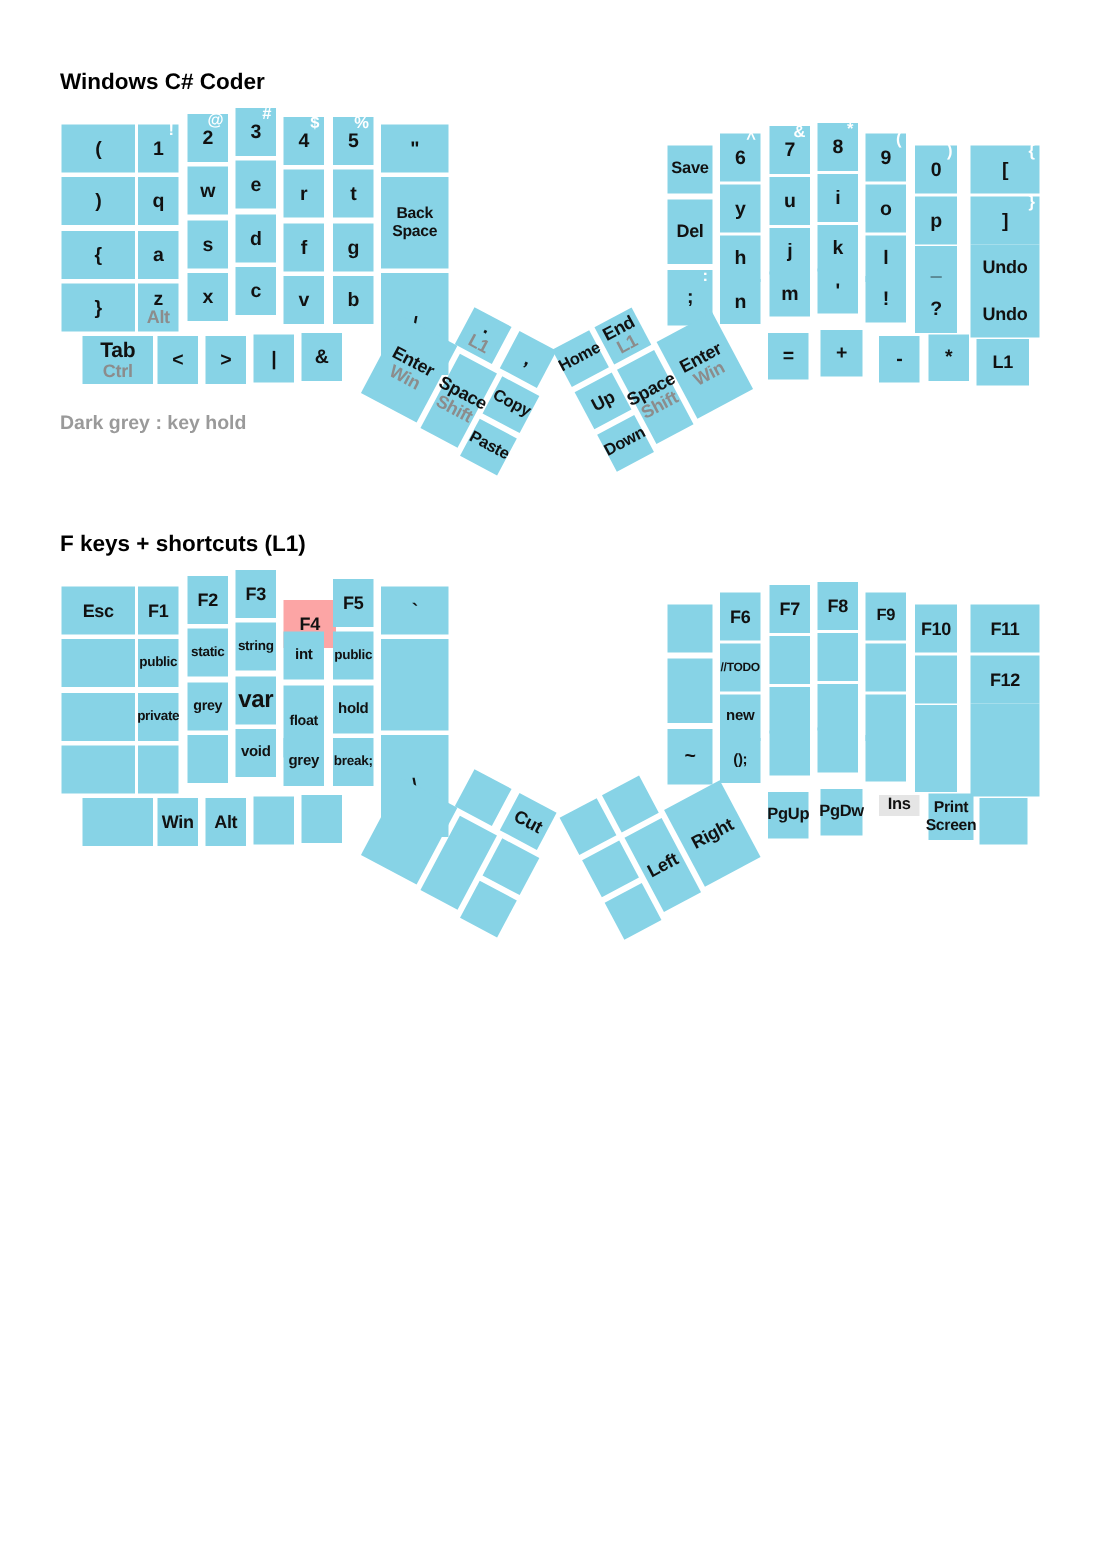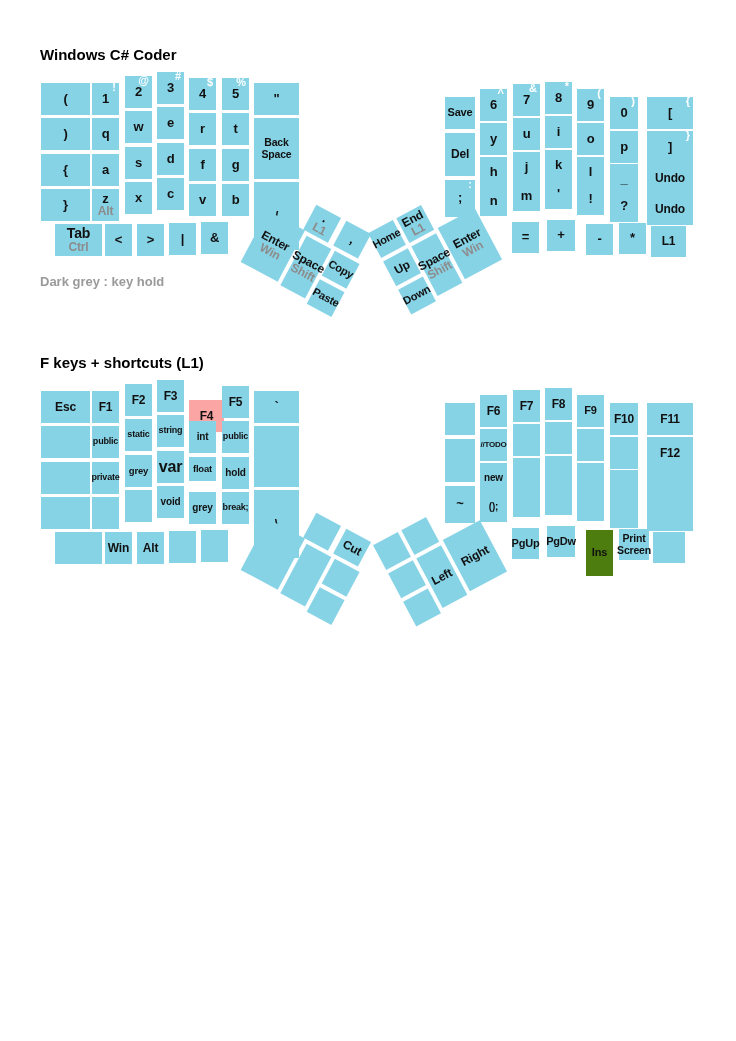--- a/index.html
+++ b/index.html
@@ -321,21 +321,21 @@
       <div class="key" style="left: 41px; top: 462px; width: 49px; height: 32px; background: rgb(135, 211, 230);"></div>
       <div class="key" style="left: 92px; top: 462px; width: 27px; height: 32px; background: rgb(135, 211, 230);">
         <span class="klabel" style="font-size: 9px;">private</span>
       </div>
       <div class="key" style="left: 125px; top: 455px; width: 27px; height: 32px; background: rgb(135, 211, 230);">
         <span class="klabel" style="font-size: 9.5px;">grey</span>
       </div>
       <div class="key" style="left: 157px; top: 451px; width: 27px; height: 32px; background: rgb(135, 211, 230);">
         <span class="klabel" style="font-size: 16px;">var</span>
       </div>
-      <div class="key" style="left: 189px; top: 457px; width: 27px; height: 24px; background: rgb(135, 211, 230);">
+      <div class="key" style="left: 189px; top: 457px; width: 27px; height: 48px; background: rgb(135, 211, 230);">
         <span class="klabel" style="font-size: 9.5px;">float</span>
       </div>
       <div class="key" style="left: 222px; top: 457px; width: 27px; height: 32px; background: rgb(135, 211, 230);">
         <span class="klabel" style="font-size: 10px;">hold</span>
       </div>
       <div class="key" style="left: 41px; top: 497px; width: 49px; height: 32px; background: rgb(135, 211, 230);"></div>
       <div class="key" style="left: 92px; top: 497px; width: 27px; height: 32px; background: rgb(135, 211, 230);"></div>
       <div class="key" style="left: 125px; top: 490px; width: 27px; height: 32px; background: rgb(135, 211, 230);"></div>
       <div class="key" style="left: 157px; top: 486px; width: 27px; height: 32px; background: rgb(135, 211, 230);">
         <span class="klabel" style="font-size: 10px;">void</span>
@@ -408,21 +408,21 @@
       <div class="key" style="left: 545px; top: 485px; width: 27px; height: 30px; background: rgb(135, 211, 230);"></div>
       <div class="key" style="left: 577px; top: 490px; width: 27px; height: 31px; background: rgb(135, 211, 230);"></div>
       <div class="key" style="left: 610px; top: 497px; width: 28px; height: 31px; background: rgb(135, 211, 230);"></div>
       <div class="key" style="left: 647px; top: 500px; width: 46px; height: 31px; background: rgb(135, 211, 230);"></div>
       <div class="key" style="left: 512px; top: 528px; width: 27px; height: 31px; background: rgb(135, 211, 230);">
         <span class="klabel" style="font-size: 11px;">PgUp</span>
       </div>
       <div class="key" style="left: 547px; top: 526px; width: 28px; height: 31px; background: rgb(135, 211, 230);">
         <span class="klabel" style="font-size: 11px;">PgDw</span>
       </div>
-      <div class="key" style="left: 586px; top: 530px; width: 27px; height: 46px; background: #4d7c0f;">
+      <div class="key" style="left: 586px; top: 530px; width: 27px; height: 14px; background: #e5e5e5;">
         <span class="klabel" style="font-size: 11px;">Ins</span>
       </div>
       <div class="key" style="left: 619px; top: 529px; width: 30px; height: 31px; background: rgb(135, 211, 230);">
         <span class="klabel" style="font-size: 10.5px;">Print Screen</span>
       </div>
       <div class="key" style="left: 653px; top: 532px; width: 32px; height: 31px; background: rgb(135, 211, 230);"></div>
     </div>
     <div class="key-group" style="left: 281px; top: 494px; transform: rotate(28deg);">
       <div class="key" style="left: 40px; top: 0px; width: 28px; height: 28px; background: rgb(135, 211, 230);"></div>
       <div class="key" style="left: 74px; top: 0px; width: 28px; height: 28px; background: rgb(135, 211, 230);">

